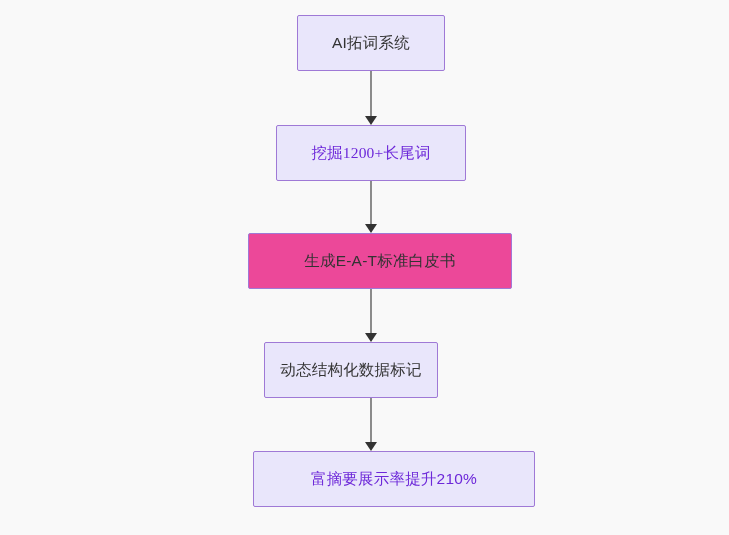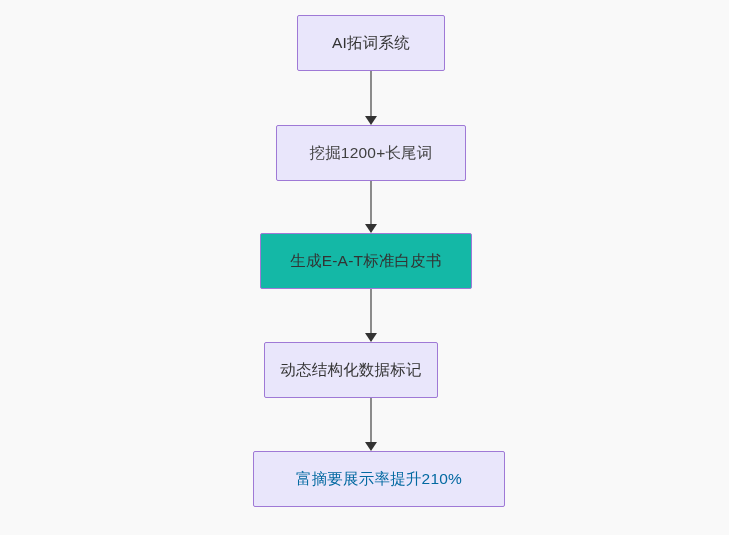--- a/index.html
+++ b/index.html
@@ -71,25 +71,25 @@
     </div>
     <div class="edge" style="left: 363px; top: 398px; width: 16px; height: 53px;">
       <svg width="16" height="53" viewBox="0 0 16 53">
         <line x1="8" y1="0" x2="8" y2="45" stroke="#7f7f7f" stroke-width="1.8"></line>
         <polygon points="2,44 14,44 8,53" fill="#333333"></polygon>
       </svg>
     </div>
     <div class="node" style="left: 297px; top: 15px; width: 148px; height: 56px; background: rgb(233, 230, 251); border-color: rgb(159, 121, 214); color: rgb(51, 51, 51);">
       <span class="node-label">AI拓词系统</span>
     </div>
-    <div class="node" style="left: 276px; top: 125px; width: 190px; height: 56px; background: rgb(233, 230, 251); border-color: rgb(159, 121, 214); color: #404040;">
+    <div class="node" style="left: 276px; top: 125px; width: 190px; height: 56px; background: rgb(233, 230, 251); border-color: rgb(159, 121, 214); color: #6d28d9; font-family: Liberation Serif, serif;">
       <span class="node-label">挖掘1200+长尾词</span>
     </div>
-    <div class="node" style="left: 260px; top: 233px; width: 212px; height: 56px; background: #14b8a6; border-color: rgb(159, 121, 214); color: rgb(51, 51, 51);">
+    <div class="node" style="left: 248px; top: 233px; width: 264px; height: 56px; background: #ec4899; border-color: rgb(159, 121, 214); color: rgb(51, 51, 51);">
       <span class="node-label">生成E-A-T标准白皮书</span>
     </div>
     <div class="node" style="left: 264px; top: 342px; width: 174px; height: 56px; background: rgb(233, 230, 251); border-color: rgb(159, 121, 214); color: rgb(51, 51, 51);">
       <span class="node-label">动态结构化数据标记</span>
     </div>
-    <div class="node" style="left: 253px; top: 451px; width: 252px; height: 56px; background: rgb(233, 230, 251); border-color: rgb(159, 121, 214); color: #0369a1;">
+    <div class="node" style="left: 253px; top: 451px; width: 282px; height: 56px; background: rgb(233, 230, 251); border-color: rgb(159, 121, 214); color: #6d28d9;">
       <span class="node-label">富摘要展示率提升210%</span>
     </div>
   </div>
 
 </body></html>

